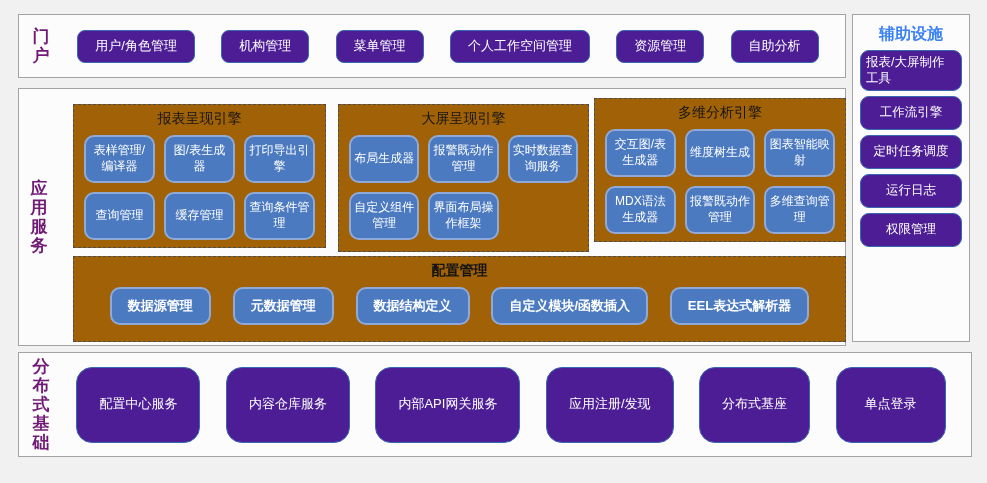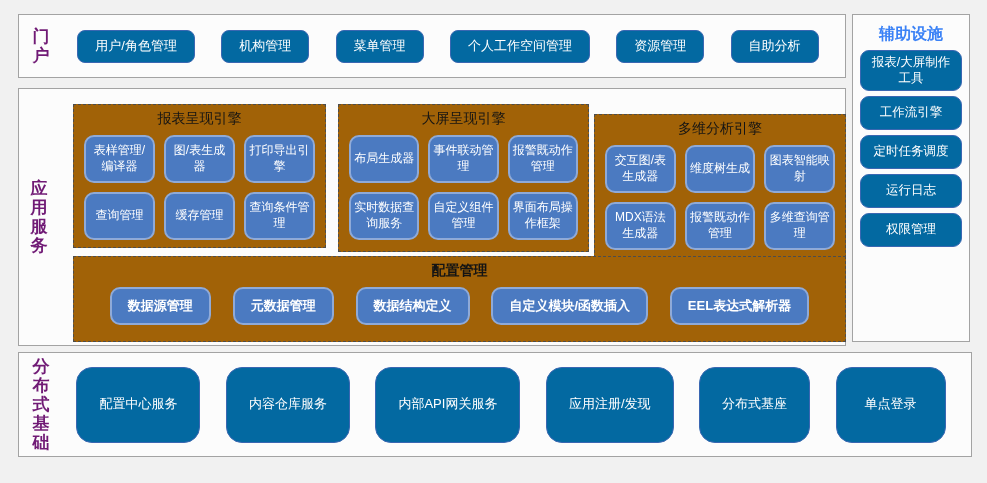--- a/index.html
+++ b/index.html
@@ -10,38 +10,38 @@
   }
   .section{
     position:absolute;background:#fcfcfc;border:1px solid #a3a3a3;
     box-sizing:border-box;
   }
   .vlabel{
     font-weight:bold;color:#701a75;font-size:17px;line-height:1.12;
     width:20px;word-break:break-all;text-align:center;flex:0 0 auto;
   }
   .btn{
-    background:#0369a1;color:#fff;border:1px solid #3a67b2;border-radius:8px;
-    display:flex;align-items:center;justify-content:center;text-align:center;
+    background:#4c1d95;color:#fff;border:1px solid #3a67b2;border-radius:8px;
+    display:flex;align-items:center;justify-content:center;
     box-sizing:border-box;line-height:1.25;
   }
   
   #portal{left:18px;top:14px;width:828px;height:64px;display:flex;align-items:center;}
   #portal .vlabel{margin-left:12px;}
   .portal-row{flex:1;display:flex;justify-content:space-evenly;align-items:center;}
   .portal-btn{height:33px;padding:0 17px;font-size:13px;min-width:72px;}
   
   #app{left:18px;top:88px;width:828px;height:258px;}
   #app .vlabel{position:absolute;left:10px;top:50%;transform:translateY(-50%);}
   .panel{
     position:absolute;background:#a16207;border:1px dashed #4d4d4d;box-sizing:border-box;
   }
   #panel-report{left:54px;top:15px;width:253px;height:144px;}
   #panel-screen{left:319px;top:15px;width:251px;height:148px;}
-  #panel-olap{left:575px;top:25px;width:252px;height:144px;}
+  #panel-olap{left:575px;top:9px;width:252px;height:144px;}
   .panel-title{text-align:center;font-size:14px;color:#141414;margin-top:5px;}
   .panel-grid{display:grid;grid-template-columns:repeat(3,1fr);gap:9px;padding:7px 10px 10px;}
   .node{
     background:#4b7ac1;border:2px solid #8faad8;border-radius:10px;color:#fff;
     font-size:12px;height:48px;display:flex;align-items:center;justify-content:center;
     text-align:center;line-height:1.3;padding:2px 3px;box-sizing:border-box;
   }
   #panel-config{left:54px;top:167px;width:773px;height:86px;font-weight:bold;}
   .config-row{display:flex;justify-content:space-evenly;align-items:center;padding:7px 14px 0;}
   .config-node{height:38px;padding:0 16px;font-size:13px;min-width:88px;}
@@ -82,21 +82,20 @@
       <div class="node">查询管理</div>
       <div class="node">缓存管理</div>
       <div class="node">查询条件管理</div>
     </div>
   </div>
 
   <div class="panel" id="panel-screen">
     <div class="panel-title">大屏呈现引擎</div>
     <div class="panel-grid">
       <div class="node">布局生成器</div>
-      <div class="node">事件联动管理</div>
       <div class="node">报警既动作管理</div>
       <div class="node">实时数据查询服务</div>
       <div class="node">自定义组件管理</div>
       <div class="node">界面布局操作框架</div>
     </div>
   </div>
 
   <div class="panel" id="panel-olap">
     <div class="panel-title">多维分析引擎</div>
     <div class="panel-grid">

